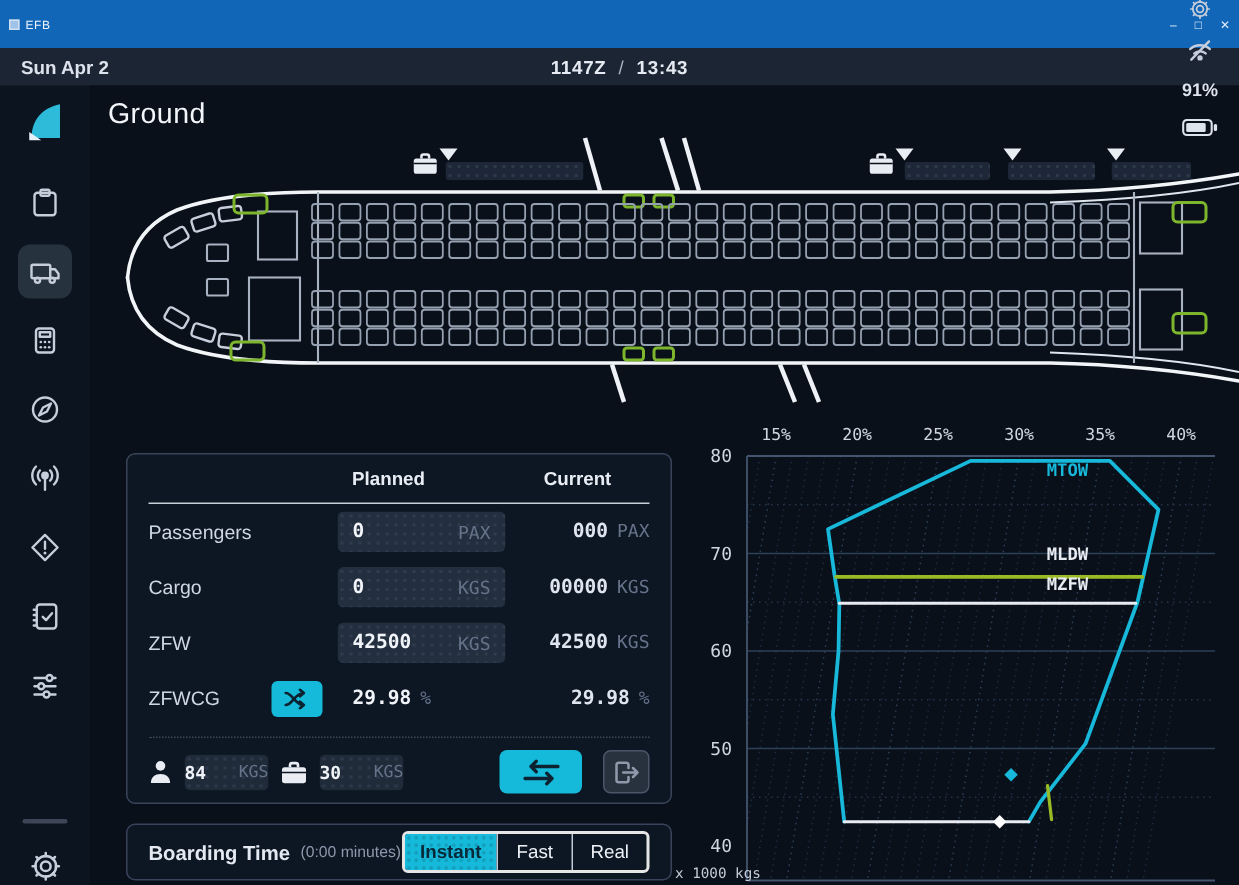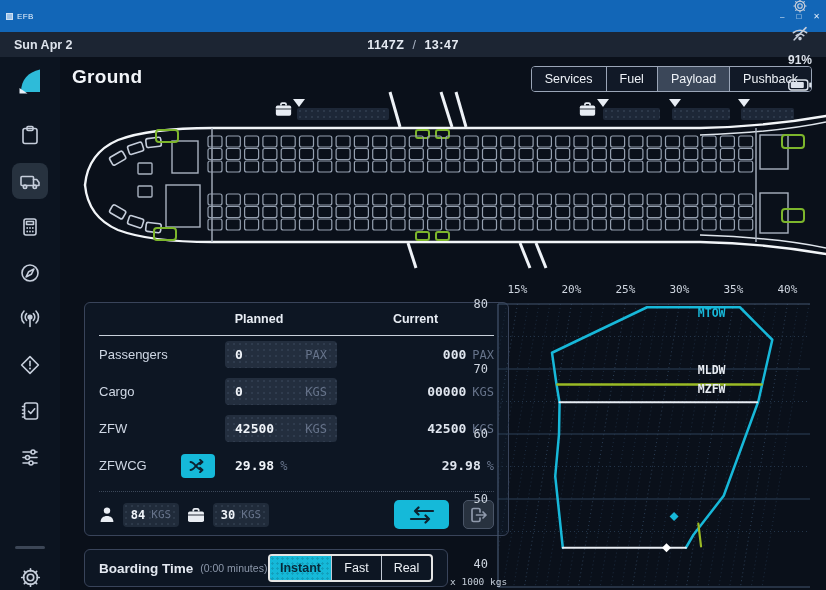--- a/index.html
+++ b/index.html
@@ -25,53 +25,53 @@
   
   .app { display:flex; height:552px; }
   .sidebar { width:60px; background:#0c1420; display:flex; flex-direction:column; align-items:center; padding:10px 0 14px 0; }
   .sidebar .logo { width:26px; height:28px; margin-bottom:22px; }
   .side-item { width:36px; height:36px; border-radius:8px; display:flex; align-items:center; justify-content:center; margin-bottom:10px; cursor:pointer; }
   .side-item.active { background:#27323f; }
   .side-divider { width:30px; height:3px; border-radius:2px; background:#3c4656; margin-top:auto; margin-bottom:10px; }
   .icon-stroke { stroke:#c6cedb; fill:none; stroke-width:1.6; stroke-linecap:round; stroke-linejoin:round; }
 
   .main { position:relative; width:766px; background:#0a101a; }
-  .page-title { position:absolute; left:12px; top:9px; font-size:19px; font-weight:700; letter-spacing:.3px; color:#f2f5f9; }
+  .page-title { position:absolute; left:12px; top:9px; font-size:19px; font-weight:400; letter-spacing:.3px; color:#f2f5f9; }
 
   .tabs { position:absolute; right:14px; top:9px; display:flex; border:1px solid #9aa5b7; border-radius:4px; overflow:hidden; height:26px; }
   .tab { min-width:48px; padding:0 13px; display:flex; align-items:center; justify-content:center; font-size:12.5px; color:#eef2f7; border-left:1px solid #9aa5b7; cursor:pointer; background:#111927; }
   .tab:first-child { border-left:none; }
   .tab.active { background:#3b4759; }
 
   
   .plane-wrap { position:absolute; left:0; top:34px; width:766px; height:178px; }
   .hold-box { position:absolute; height:12px; background:#1d2737; border-radius:2px; cursor:pointer;
     background-image:radial-gradient(rgba(160,185,215,.12) 1px, transparent 1.2px); background-size:6px 6px; }
   .hold-tri { position:absolute; width:0; height:0; border-left:6px solid transparent; border-right:6px solid transparent; border-top:8px solid #e8edf4; }
   .hold-case { position:absolute; }
 
   
   .panel { position:absolute; background:#0d1623; border:1px solid #39445a; border-radius:6px; }
-  .form-panel { left:24px; top:245px; width:425px; height:234px; padding:0 14px; }
+  .form-panel { left:24px; top:245px; width:364px; height:234px; padding:0 14px; }
   .form-head { display:grid; grid-template-columns:82px 156px 1fr; height:33px; align-items:center; border-bottom:1px solid #c8d0da; }
   .form-head .h-planned { grid-column:2; text-align:center; font-size:12.5px; font-weight:600; color:#e8edf4; }
   .form-head .h-current { grid-column:3; text-align:center; font-size:12.5px; font-weight:600; color:#e8edf4; }
   .form-row { display:grid; grid-template-columns:82px 44px 112px 1fr; height:37px; align-items:center; }
   .form-row .lbl { font-size:13px; color:#cfd7e4; }
   .inp-box { grid-column:3; width:112px; height:27px; background:#232e3e; border-radius:4px; display:flex; align-items:center; justify-content:space-between; padding:0 10px; cursor:text;
     background-image:radial-gradient(rgba(160,185,215,.10) 1px, transparent 1.2px); background-size:6px 6px; }
   .val { font-family:"DejaVu Sans Mono", monospace; font-size:13px; font-weight:700; color:#f0f4f9; }
   .unit { font-family:"DejaVu Sans Mono", monospace; font-size:12px; color:#66738a; }
   .plain-val { grid-column:3; padding-left:10px; display:flex; gap:6px; align-items:baseline; }
   .cur-cell { grid-column:4; display:flex; gap:6px; justify-content:flex-end; align-items:baseline; }
   .cur-cell .val { color:#dfe5ee; }
   .mini-btn { grid-column:2; width:34px; height:24px; background:#15b9d9; border-radius:4px; display:flex; align-items:center; justify-content:center; cursor:pointer; }
   .form-divider { border-top:1px dotted #3c4859; margin-top:7px; }
   .form-defaults { display:flex; align-items:center; gap:8px; height:45px; }
-  .def-box { width:56px; height:24px; background:#202b3a; border-radius:4px; display:flex; align-items:center; justify-content:center; gap:6px; cursor:text;
+  .def-box { width:56px; height:24px; background:#202b3a; border-radius:4px; display:flex; align-items:center; justify-content:space-between; gap:6px; cursor:text;
     background-image:radial-gradient(rgba(160,185,215,.10) 1px, transparent 1.2px); background-size:6px 6px; }
   .def-box .val { font-size:12px; }
   .def-box .unit { font-size:11px; }
   .btn-transfer { margin-left:auto; width:55px; height:29px; background:#15b9d9; border-radius:5px; display:flex; align-items:center; justify-content:center; cursor:pointer; }
   .btn-export { width:31px; height:29px; margin-left:6px; background:#28323f; border:1px solid #4a5567; border-radius:5px; display:flex; align-items:center; justify-content:center; cursor:pointer; }
 
   .board-panel { left:24px; top:492px; width:364px; height:38px; display:flex; align-items:center; padding:0 14px; }
   .board-lbl { font-size:13.5px; font-weight:600; color:#e4e9f1; }
   .board-sub { font-size:10.5px; color:#8d98ab; margin-left:7px; }
   .board-group { margin-left:auto; display:flex; border:2px solid #e5e5e5; border-radius:4px; overflow:hidden; height:28px; }
@@ -91,21 +91,21 @@
   <span class="title">EFB</span>
   <span class="win-controls">
     <span>–</span>
     <span>□</span>
     <span>✕</span>
   </span>
 </div>
 
 <div class="statusbar dots">
   <span class="date">Sun Apr 2</span>
-  <span class="clock"><span>1147Z</span><span class="sep">/</span><span>13:47</span></span>
+  <span class="clock"><span>1147Z</span><span class="sep">/</span><span>13:43</span></span>
   <span class="right">
     <svg width="16" height="16" viewBox="0 0 22 22">
       <g class="icon-stroke">
           <circle cx="11" cy="11" r="3.1"></circle>
           <circle cx="11" cy="11" r="6.6"></circle>
       <path d="M11 2.6v2 M11 17.4v2 M2.6 11h2 M17.4 11h2 M5.1 5.1l1.4 1.4 M15.5 15.5l1.4 1.4 M16.9 5.1l-1.4 1.4 M6.5 15.5l-1.4 1.4"></path>
         </g>
     </svg>
     <svg width="18" height="15" viewBox="0 0 18 15">
       <g class="icon-stroke">
@@ -217,26 +217,20 @@
             <circle cx="11" cy="11" r="3.1"></circle>
             <circle cx="11" cy="11" r="6.6"></circle>
             <path d="M11 2.6v2 M11 17.4v2 M2.6 11h2 M17.4 11h2 M5.1 5.1l1.4 1.4 M15.5 15.5l1.4 1.4 M16.9 5.1l-1.4 1.4 M6.5 15.5l-1.4 1.4"></path>
           </g>
         </svg>
     </div>
   </div>
 
   <div class="main dots">
     <div class="page-title">Ground</div>
-    <div class="tabs">
-        <div class="tab">Services</div>
-        <div class="tab">Fuel</div>
-        <div class="tab active dots">Payload</div>
-        <div class="tab">Pushback</div>
-      </div>
 
     <div class="plane-wrap">
       <svg width="766" height="178" viewBox="0 0 766 178">
         <g stroke="#f2f5f8" stroke-width="2.4" fill="none" stroke-linecap="round">
           <path d="M25 94 Q28 62 58 49 Q90 37 152 37 L640 37 C692 36 732 31 766 25"></path>
           <path d="M25 94 Q28 126 58 139 Q90 151 152 151 L640 151 C692 152 732 157 766 163"></path>
         </g>
         <g stroke="#dfe5ec" stroke-width="1.4" fill="none">
           <path d="M640 44 C696 42 738 37 766 31"></path>
           <path d="M640 144 C696 146 738 151 766 157"></path>

